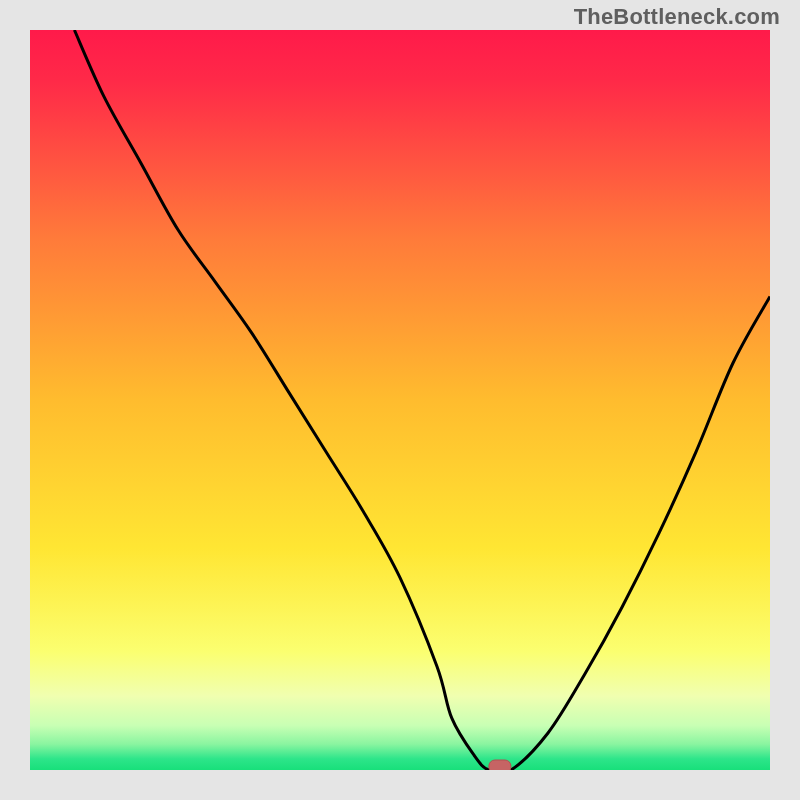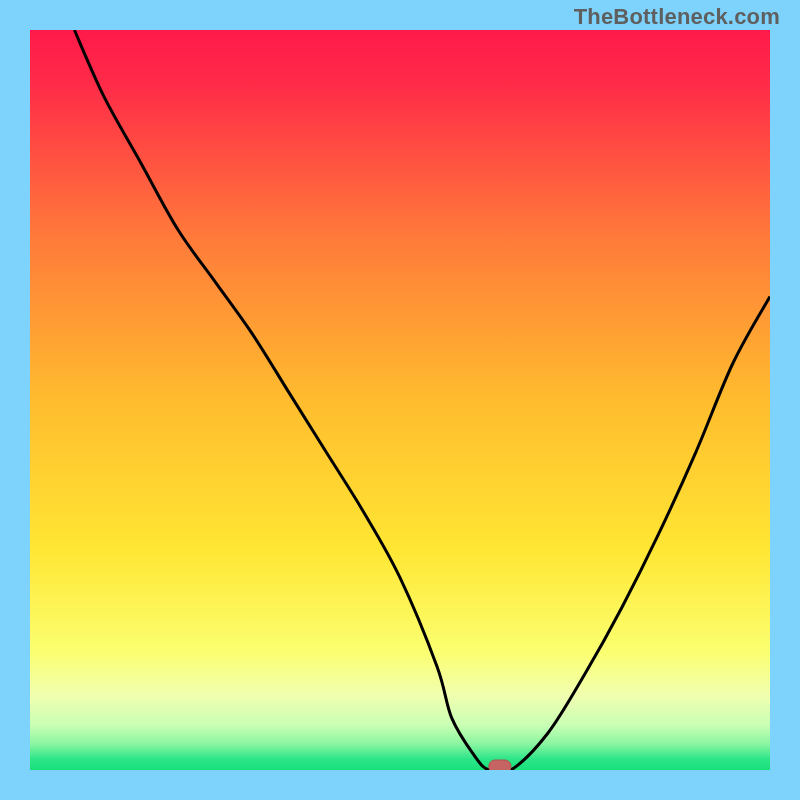--- a/index.html
+++ b/index.html
@@ -1,21 +1,21 @@
 <!DOCTYPE html>
 <html><head>
 <meta charset="utf-8">
 <style>
   * { margin: 0; padding: 0; box-sizing: border-box; }
   html, body { width: 800px; height: 800px; overflow: hidden; background: #000; }
   .frame {
     position: relative;
     width: 800px;
     height: 800px;
-    background: #7dd3fc;
+    background: #e5e5e5;
   }
   .watermark {
     position: absolute;
     top: 4px;
     right: 20px;
     font-family: Arial, Helvetica, sans-serif;
     font-size: 22px;
     font-weight: 600;
     color: #5f5f5f;
     letter-spacing: 0.2px;

